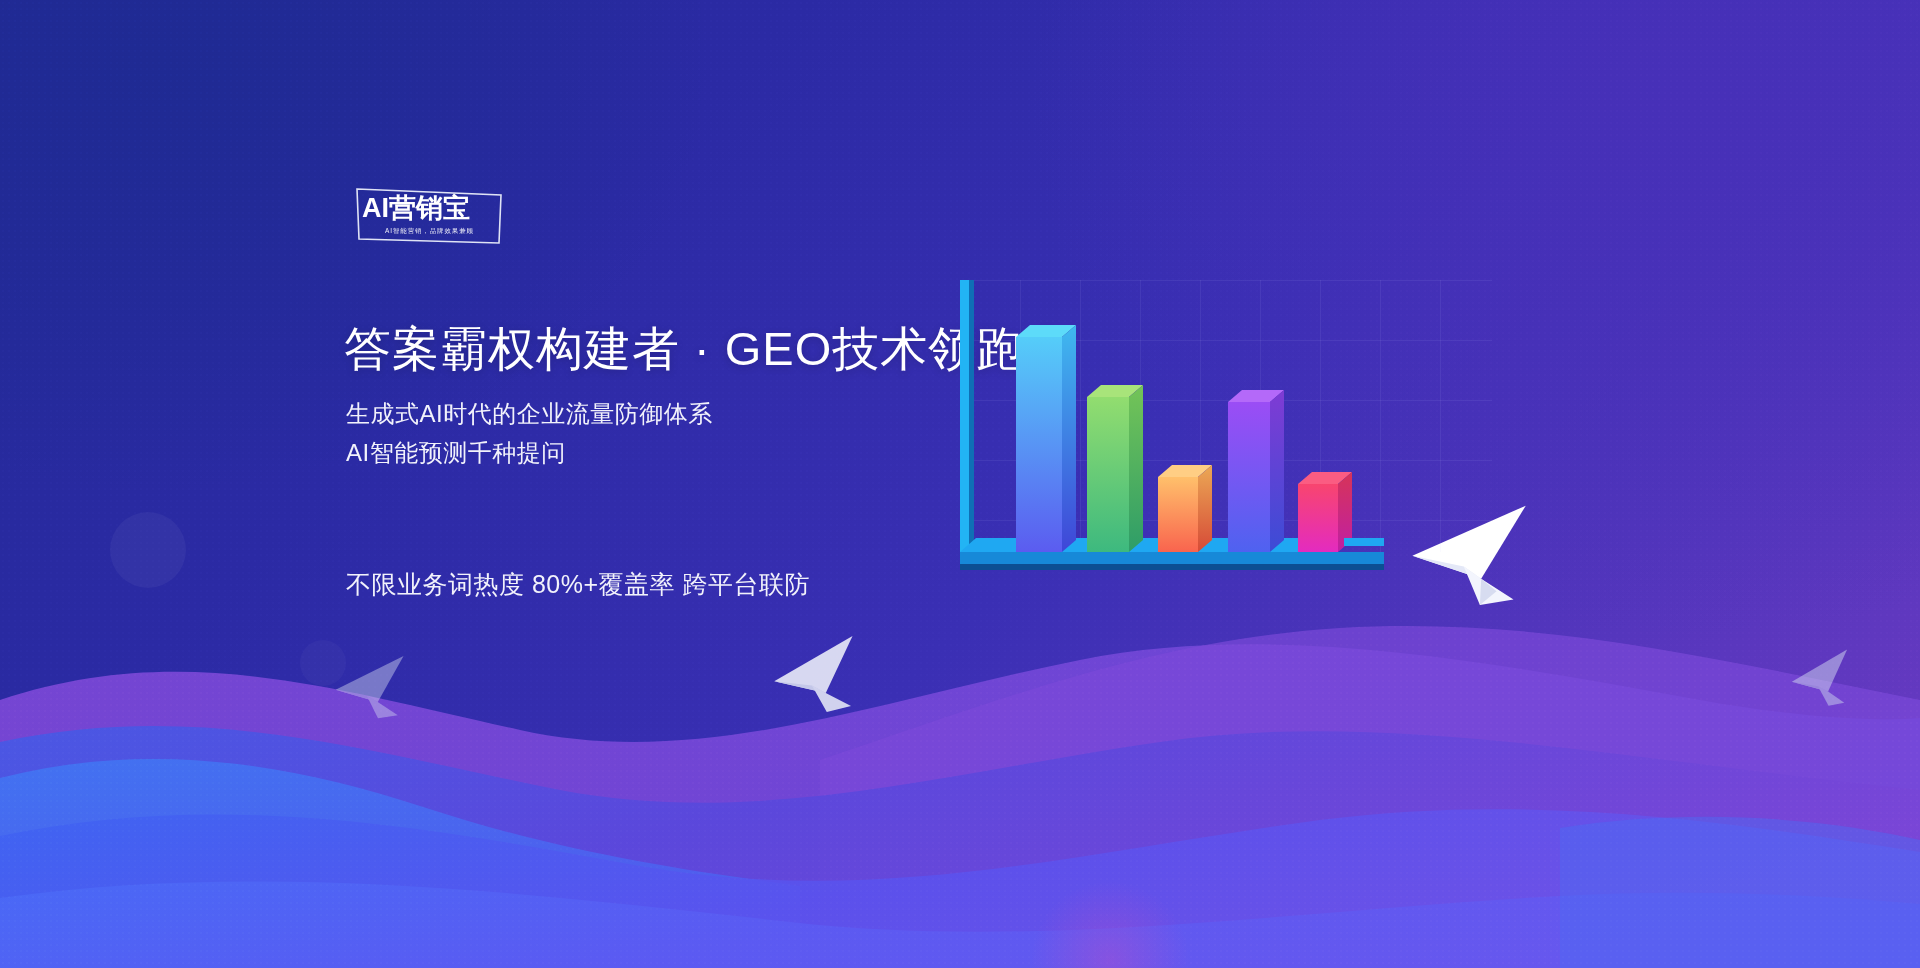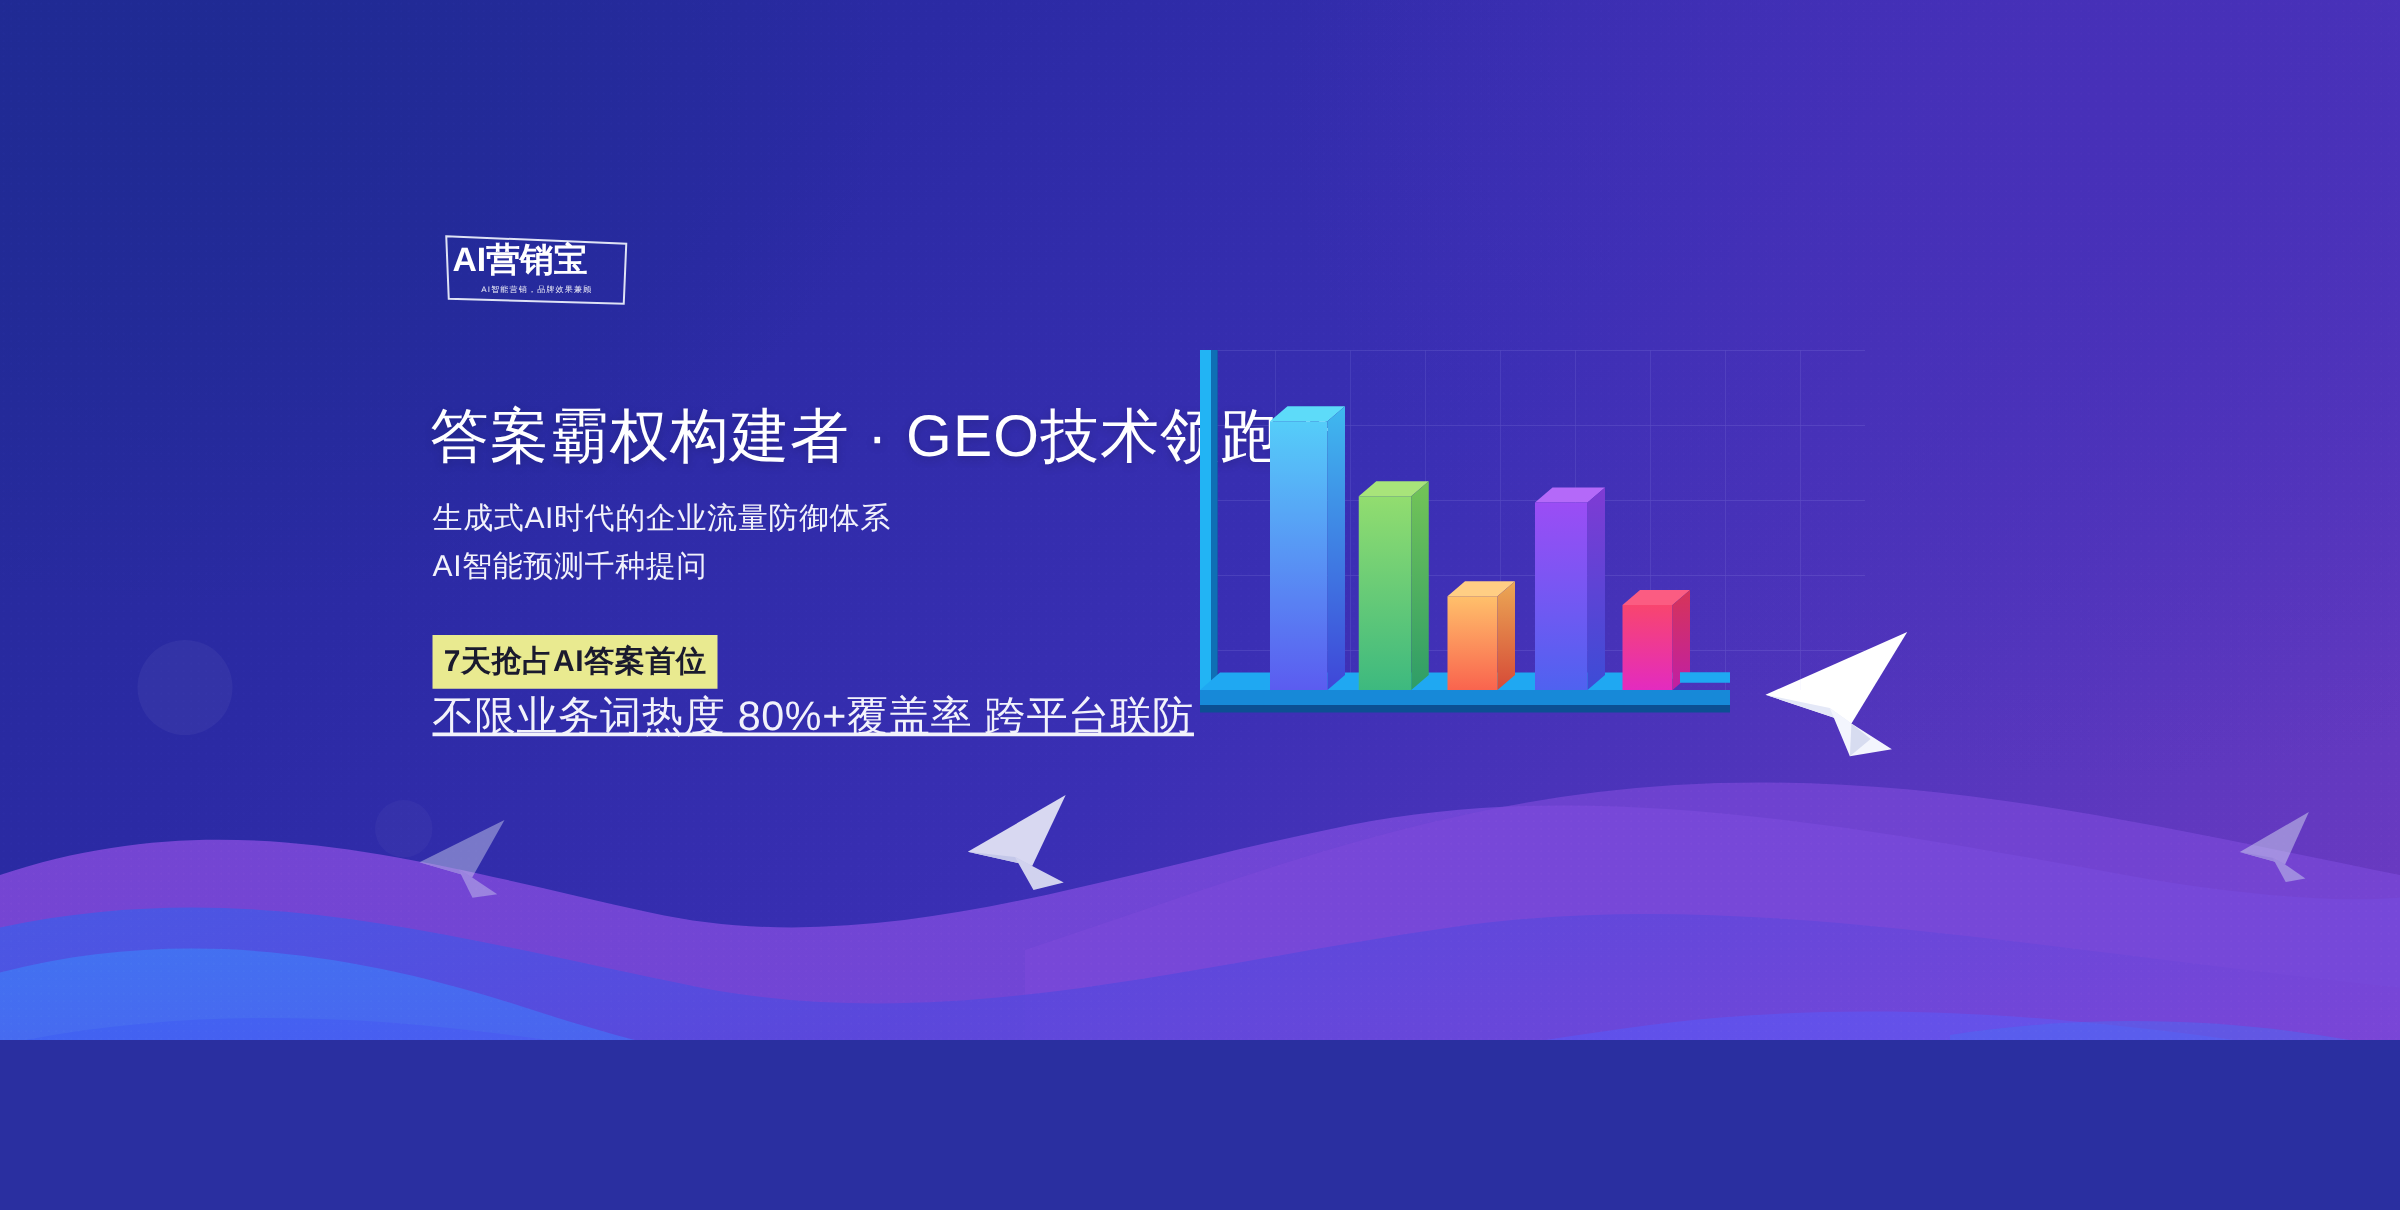--- a/index.html
+++ b/index.html
@@ -6,21 +6,21 @@
   html, body {
     width:1920px; height:968px;
     overflow:hidden;
     background:#2a2fa0;
     font-family:"Liberation Sans","DejaVu Sans",sans-serif;
   }
 
   #banner {
     position:relative;
     width:1920px;
-    height:832px;
+    height:968px;
     overflow:hidden;
     background:
       radial-gradient(ellipse 900px 700px at 8% 6%, #1f2a93 0%, rgba(31,42,147,0) 62%),
       radial-gradient(ellipse 1100px 900px at 88% 10%, #4730b8 0%, rgba(71,48,184,0) 60%),
       linear-gradient(135deg, #222a96 0%, #2b2aa4 28%, #3a2fb4 55%, #5536bd 78%, #6e3bc2 100%);
   }
 
   
   .bg-layer { position:absolute; left:0; top:0; width:1920px; height:968px; pointer-events:none; }
 
@@ -66,21 +66,21 @@
     letter-spacing:1px; white-space:nowrap;
     text-shadow:0 2px 8px rgba(0,0,0,0.18);
   }
   .subline {
     position:absolute; left:346px;
     font-size:24px; color:#f2f2fb; white-space:nowrap;
     letter-spacing:0.5px;
   }
   #sub-1 { top:398px; }
   #sub-2 { top:437px; }
-  #sub-4 { top:551px; font-size:33px;text-decoration:underline; }
+  #sub-4 { top:568px; font-size:25px; }
 
   #highlight-wrap {
     position:absolute; left:346px; top:508px;
   }
   #highlight {
     display:inline-block;
     background:#e9ea90;
     color:#1a1a2e;
     font-size:24px; font-weight:bold;
     padding:5px 9px 6px 9px;
@@ -190,23 +190,20 @@
     <div id="logo-text">AI营销宝</div>
     <div id="logo-sub">AI智能营销，品牌效果兼顾</div>
   </div>
 
   <div id="headline">答案霸权构建者 · GEO技术领跑者</div>
 
   <div class="subline" id="sub-1">生成式AI时代的企业流量防御体系</div>
 
   <div class="subline" id="sub-2">AI智能预测千种提问</div>
 
-  <div id="highlight-wrap">
-    <span id="highlight">7天抢占AI答案首位</span>
-  </div>
 
   <div class="subline" id="sub-4">不限业务词热度 80%+覆盖率 跨平台联防</div>
 
   <svg id="chart" viewBox="0 0 540 400">
     <defs>
 
       <pattern id="grid" width="60" height="60" patternUnits="userSpaceOnUse">
         <path d="M60,0 L0,0 L0,60" fill="none" stroke="rgba(190,200,255,0.16)" stroke-width="1"></path>
       </pattern>
 

